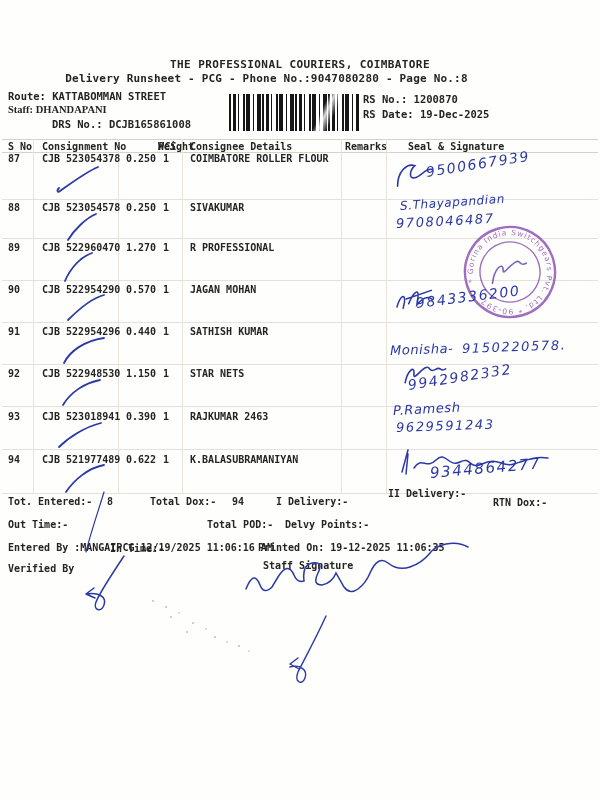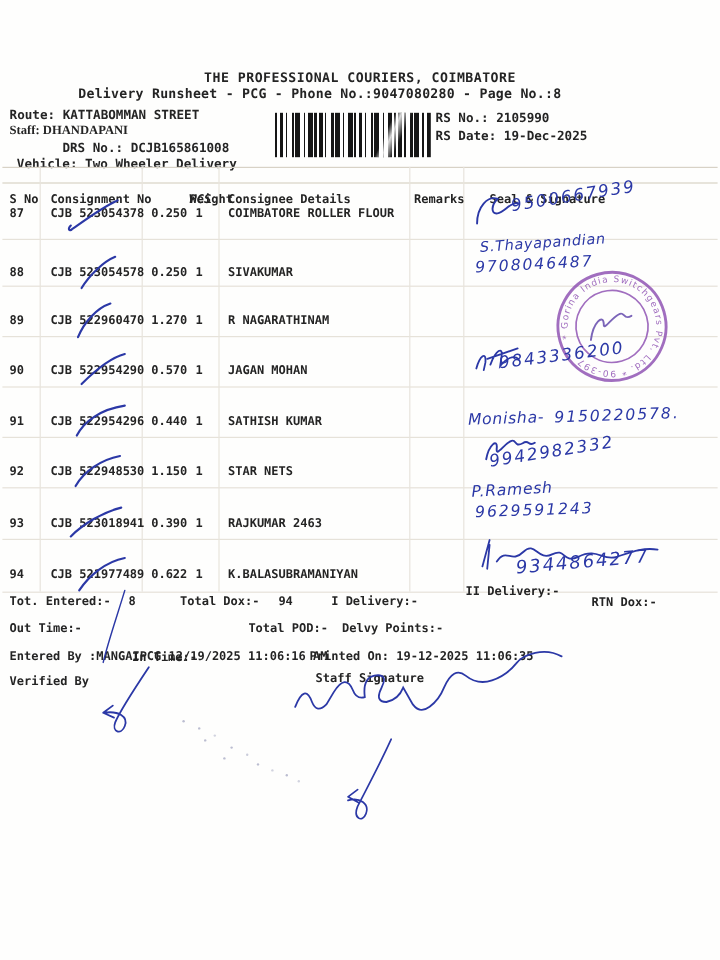--- a/index.html
+++ b/index.html
@@ -6,21 +6,21 @@
   .page{
     position:relative;width:600px;height:800px;background:#fefefd;
     font-family:"DejaVu Sans Mono", monospace;color:#1e1e1e;overflow:hidden;
     margin:0 auto;
   }
   .abs{position:absolute;white-space:nowrap;}
   .print{font-weight:700;color:#242424;}
   .t-title{font-size:11px;letter-spacing:.4px;}
   .t-sub{font-size:11px;letter-spacing:.2px;}
   .t-meta{font-size:10.5px;}
-  .t-cell{font-size:10px;margin-top:20px;}
+  .t-cell{font-size:10px;}
   .t-foot{font-size:10px;}
   .hw{
     font-family:"DejaVu Sans", sans-serif;font-style:italic;color:#2b38a6;
     transform-origin:left center;
   }
   .hw-num{letter-spacing:1.6px;font-size:14px;}
   .hw-name{font-size:12px;letter-spacing:.6px;}
   .hline{position:absolute;height:0;border-top:1px solid #e6e2d9;}
   .hline.dark{border-top-color:#d8d2c6;}
   .vline{position:absolute;width:0;border-left:1px solid #e8e4dc;}
@@ -44,25 +44,24 @@
 <body>
 
 <div class="page">
 
   <div class="abs print t-title" style="top:58px;left:0;width:600px;text-align:center;">THE PROFESSIONAL COURIERS, COIMBATORE</div>
   <div class="abs print t-sub" style="top:72px;left:0;width:533px;text-align:center;">Delivery Runsheet - PCG - Phone No.:9047080280 - Page No.:8</div>
 
   <div class="abs print t-meta" style="top:90px;left:8px;">Route: KATTABOMMAN STREET</div>
   <div class="abs print t-meta" style="top:104px;left:8px;font-family:Liberation Serif, serif;">Staff: DHANDAPANI</div>
   <div class="abs print t-meta" style="top:118px;left:8px;padding-left:44px;">DRS No.: DCJB165861008</div>
-  <div class="abs print t-meta" style="top:131px;left:14px;">Vehicle: Two Wheeler Delivery</div>
 
   <div class="barcode" style="left:229px;top:94px;width:130px;height:37px;"></div>
 
-  <div class="abs print t-meta" style="top:93px;left:363px;">RS No.: 2105990</div>
+  <div class="abs print t-meta" style="top:93px;left:363px;">RS No.: 1200870</div>
   <div class="abs print t-meta" style="top:108px;left:363px;">RS Date: 19-Dec-2025</div>
 
   <div class="hline dark" style="top:139px;left:2px;width:596px;"></div>
   <div class="hline dark" style="top:152px;left:2px;width:596px;"></div>
   <div class="hline" style="top:199px;left:2px;width:596px;"></div>
   <div class="hline" style="top:238px;left:2px;width:596px;"></div>
   <div class="hline" style="top:280px;left:2px;width:596px;"></div>
   <div class="hline" style="top:322px;left:2px;width:596px;"></div>
   <div class="hline" style="top:364px;left:2px;width:596px;"></div>
   <div class="hline" style="top:406px;left:2px;width:596px;"></div>
@@ -97,21 +96,21 @@
     <span class="abs print t-cell" style="left:126px;">0.250</span>
     <span class="abs print t-cell" style="left:163px;">1</span>
     <span class="abs print t-cell" style="left:190px;">SIVAKUMAR</span>
   </div>
 
   <div class="abs" style="top:242px;left:0;width:600px;">
     <span class="abs print t-cell" style="left:8px;">89</span>
     <span class="abs print t-cell" style="left:42px;">CJB 522960470</span>
     <span class="abs print t-cell" style="left:126px;">1.270</span>
     <span class="abs print t-cell" style="left:163px;">1</span>
-    <span class="abs print t-cell" style="left:190px;">R NAGARATHINAM</span>
+    <span class="abs print t-cell" style="left:190px;">R PROFESSIONAL</span>
   </div>
 
   <div class="abs" style="top:284px;left:0;width:600px;">
     <span class="abs print t-cell" style="left:8px;">90</span>
     <span class="abs print t-cell" style="left:42px;">CJB 522954290</span>
     <span class="abs print t-cell" style="left:126px;">0.570</span>
     <span class="abs print t-cell" style="left:163px;">1</span>
     <span class="abs print t-cell" style="left:190px;">JAGAN MOHAN</span>
   </div>
 

